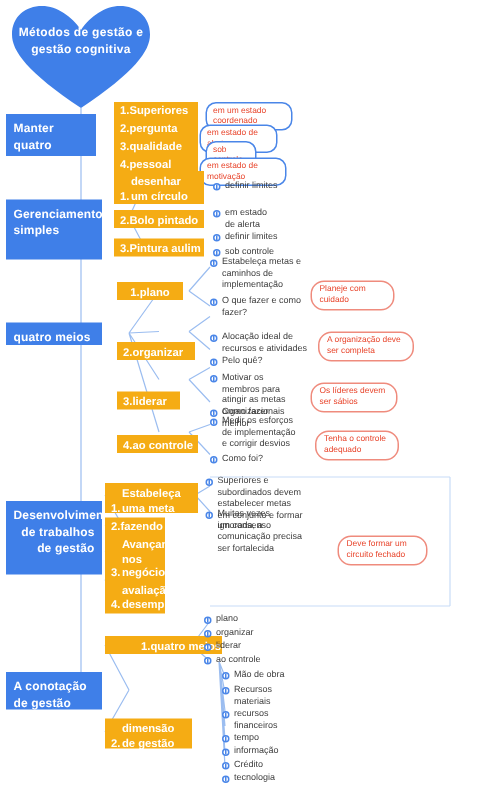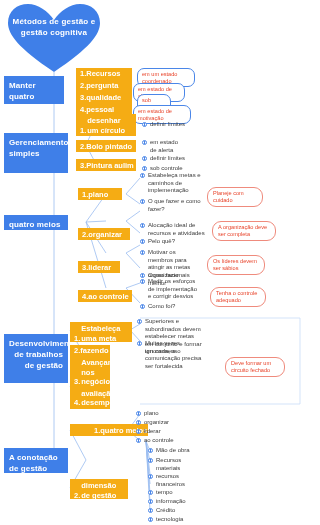--- a/index.html
+++ b/index.html
@@ -141,21 +141,21 @@
   <div class="bluebox" style="left:4px;top:334px;width:64px;height:49px;text-align:right;">
     <span>Desenvolvimento de trabalhos de gestão</span>
   </div>
 
   <div class="bluebox" style="left:4px;top:448px;width:64px;height:25px;">
     <span>A conotação de gestão</span>
   </div>
 
   <div class="ogroup" style="left:76px;top:68px;width:56px;">
     <div class="row">
-      <span class="num">1.</span><span>Recursos</span>
+      <span class="num">1.</span><span>Superiores</span>
     </div>
     <div class="row">
       <span class="num">2.</span><span>pergunta</span>
     </div>
     <div class="row">
       <span class="num">3.</span><span>qualidade</span>
     </div>
     <div class="row">
       <span class="num">4.</span><span>pessoal</span>
     </div>
@@ -197,21 +197,21 @@
   </div>
   <div class="bul" style="left:142px;top:155px;width:60px;">
     <span class="dot"></span>
     <span class="txt">definir limites</span>
   </div>
   <div class="bul" style="left:142px;top:165px;width:60px;">
     <span class="dot"></span>
     <span class="txt">sob controle</span>
   </div>
 
-  <div class="obox" style="left:78px;top:188px;width:44px;height:12px;">
+  <div class="obox" style="left:78px;top:188px;width:44px;height:12px;text-align:center;">
     <span class="num">1.</span><span>plano</span>
   </div>
   <div class="bul" style="left:140px;top:172px;width:62px;">
     <span class="dot"></span>
     <span class="txt">Estabeleça metas e caminhos de implementação</span>
   </div>
   <div class="bul" style="left:140px;top:198px;width:62px;">
     <span class="dot"></span>
     <span class="txt">O que fazer e como fazer?</span>
   </div>

